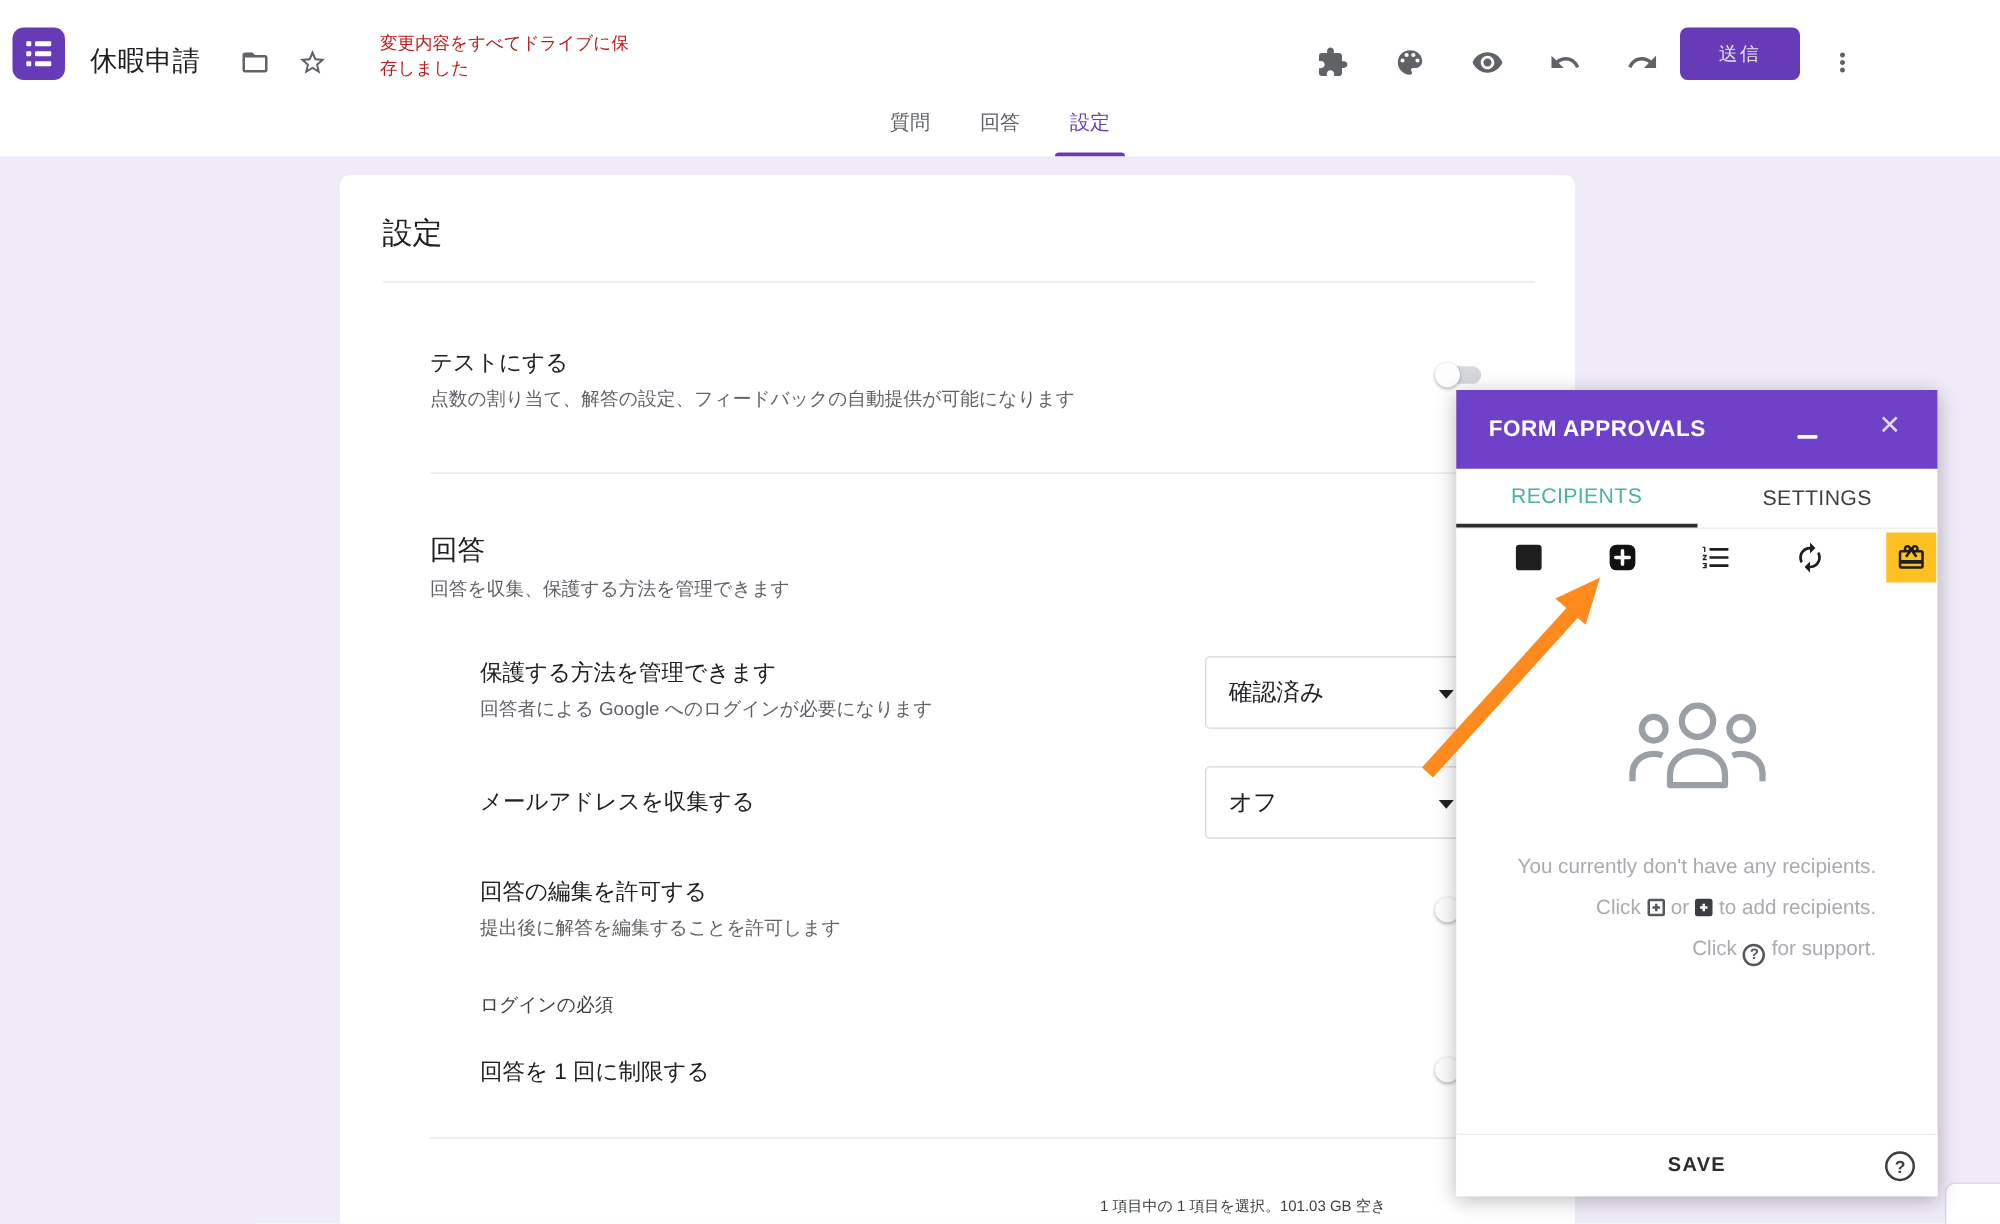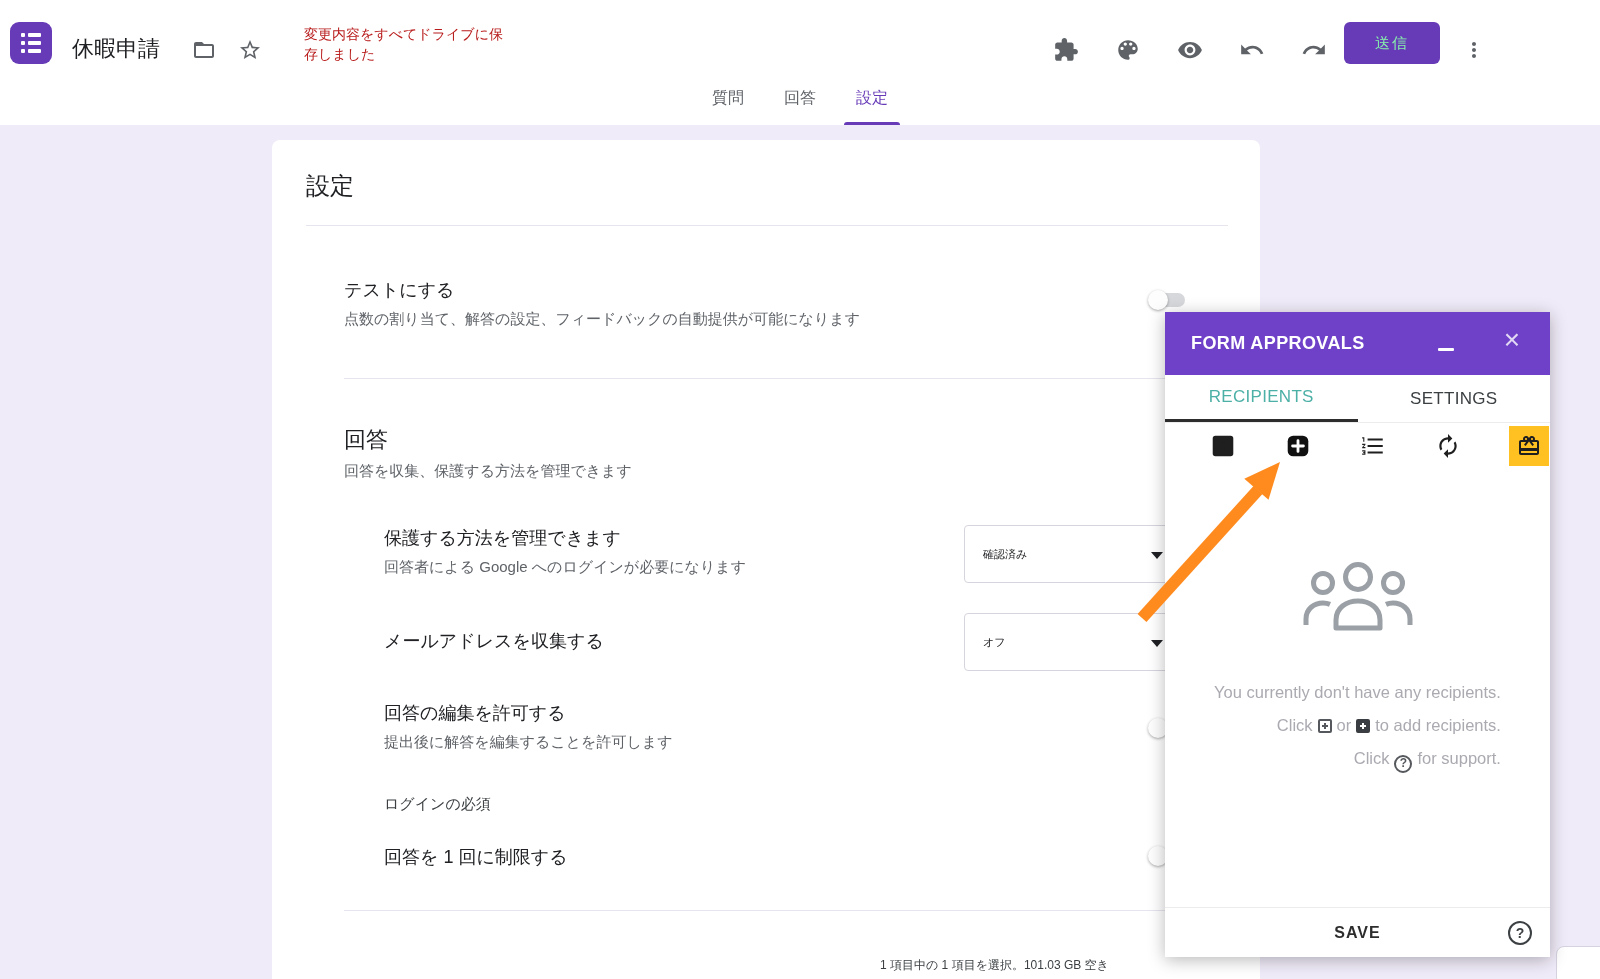--- a/index.html
+++ b/index.html
@@ -19,21 +19,21 @@
   .logo-row { display:flex; align-items:center; gap:3px; }
   .logo-dot { width:4px; height:4px; background:#fff; border-radius:1px; }
   .logo-bar { width:13px; height:4px; background:#fff; border-radius:1px; }
   .doc-title { font-size:22px; margin-left:20px; white-space:nowrap; }
   .icon-btn { width:28px; height:28px; display:flex; align-items:center; justify-content:center; flex:0 0 auto; }
   .icon-btn svg { fill:#5f6368; }
   .folder-btn { margin-left:30px; }
   .star-btn { margin-left:18px; font-size:24px; color:#5f6368; }
   .save-status { margin-left:40px; width:200px; font-size:14px; line-height:20px; color:#b91c1c; }
   .top-actions { margin-left:auto; display:flex; align-items:center; gap:34px; }
-  .send-btn { margin-left:16px; width:96px; height:42px; background:#673ab7; color:#86efac;
+  .send-btn { margin-left:16px; width:96px; height:42px; background:#673ab7; color:#e5e5e5;
               font-size:15px; border:none; border-radius:6px; display:flex; align-items:center;
               justify-content:center; letter-spacing:2px; cursor:pointer; }
   .more-btn { margin-left:20px; }
 
   
   .tabrow { position:absolute; top:64px; left:0; width:100%; height:61px; background:#fff;
             display:flex; justify-content:center; gap:40px; z-index:4; }
   .tab { position:relative; height:100%; display:flex; align-items:flex-start; padding-top:24px;
          font-size:16px; color:#5f6368; cursor:pointer; }
   .tab.active { color:#673ab7; font-weight:500; }
@@ -53,21 +53,21 @@
   
   .toggle { position:absolute; width:40px; height:20px; cursor:pointer; }
   .toggle-track { position:absolute; left:3px; top:3px; width:34px; height:14px;
                   border-radius:7px; background:#c4c7cc; opacity:.7; }
   .toggle-thumb { position:absolute; left:0; top:0; width:20px; height:20px; border-radius:50%;
                   background:#fdfdfd; box-shadow:0 1px 3px rgba(0,0,0,.35); }
 
   
   .dropdown { position:absolute; width:216px; height:58px; background:#fff;
               border:1px solid #d8d4de; border-radius:4px; display:flex; align-items:center;
-              padding:0 18px; font-size:11px; cursor:pointer; }
+              padding:0 18px; font-size:19px; cursor:pointer; }
   .dd-arrow { position:absolute; right:16px; top:26px; width:0; height:0;
               border-left:6px solid transparent; border-right:6px solid transparent;
               border-top:7px solid #202124; }
 
   
   .fa-panel { position:absolute; left:1165px; top:312px; width:385px; height:645px;
               background:#fff; z-index:20; box-shadow:0 3px 16px rgba(0,0,0,.28);
               display:flex; flex-direction:column; }
   .fa-header { height:63px; background:#6e41c8; position:relative; display:flex; align-items:center;
                padding:0 26px; flex:0 0 auto; }

